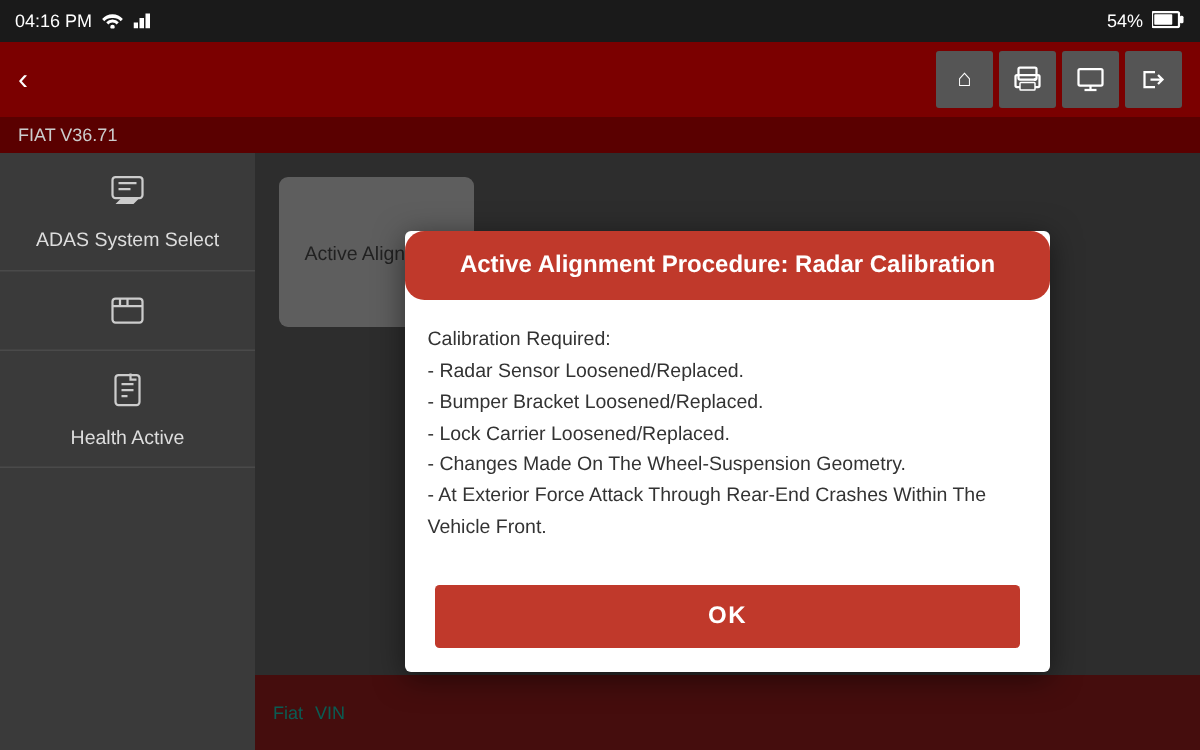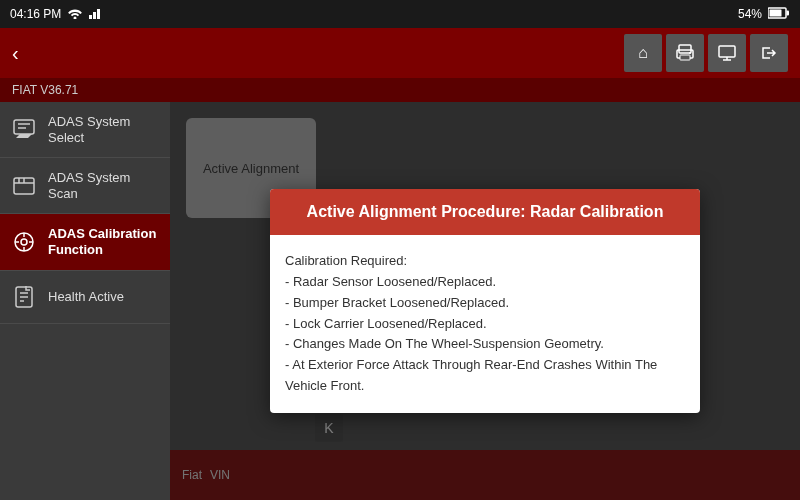--- a/index.html
+++ b/index.html
@@ -77,20 +77,21 @@
       flex-shrink: 0;
     }
     .sidebar-item {
       display: flex;
       align-items: center;
       gap: 10px;
       padding: 12px 10px;
       color: #ddd;
       cursor: pointer;
       border-bottom: 1px solid #4a4a4a;
+      flex-direction: column;
     }
     .sidebar-item.active {
       background: #6b0000;
       color: #fff;
       font-weight: bold;
     }
     .sidebar-icon {
       width: 28px;
       height: 28px;
       flex-shrink: 0;
@@ -136,21 +137,21 @@
 
     
     .bottom-bar {
       background: #8b1a1a;
       height: 50px;
       display: flex;
       align-items: center;
       padding: 0 12px;
       gap: 8px;
     }
-    .bottom-bar-text { color: #e5e5e5; font-size: 12px; }
+    .bottom-bar-text { color: #14b8a6; font-size: 12px; }
 
     
     .collapse-btn {
       position: absolute;
       bottom: 58px;
       left: 145px;
       background: #555;
       border: none;
       color: #fff;
       width: 28px;
@@ -180,20 +181,21 @@
       background: #fff;
       border-radius: 4px;
       width: 430px;
       overflow: hidden;
       box-shadow: 0 4px 20px rgba(0,0,0,0.5);
     }
     .modal-header {
       background: #c0392b;
       padding: 14px 20px;
       text-align: center;
+      border-radius: 13px;
     }
     .modal-title {
       color: #fff;
       font-size: 16px;
       font-weight: bold;
     }
     .modal-body {
       padding: 16px 15px;
       font-size: 13px;
       color: #333;
@@ -299,36 +301,22 @@
 
     <div class="sidebar-item">
       <div class="sidebar-icon">
         <svg width="24" height="24" viewBox="0 0 24 24" fill="none" stroke="#ccc" stroke-width="1.5">
           <rect x="2" y="4" width="20" height="16" rx="2"></rect>
           <line x1="2" y1="9" x2="22" y2="9"></line>
           <line x1="7" y1="4" x2="7" y2="9"></line>
           <line x1="12" y1="4" x2="12" y2="9"></line>
         </svg>
       </div>
-      <span class="sidebar-label">ADAS System Scan</span>
-    </div>
-
-    <div class="sidebar-item active">
-      <div class="sidebar-icon">
-        <svg width="24" height="24" viewBox="0 0 24 24" fill="none" stroke="#fff" stroke-width="1.5">
-          <circle cx="12" cy="12" r="9"></circle>
-          <circle cx="12" cy="12" r="3"></circle>
-          <line x1="12" y1="3" x2="12" y2="7"></line>
-          <line x1="12" y1="17" x2="12" y2="21"></line>
-          <line x1="3" y1="12" x2="7" y2="12"></line>
-          <line x1="17" y1="12" x2="21" y2="12"></line>
-        </svg>
-      </div>
-      <span class="sidebar-label">ADAS Calibration Function</span>
-    </div>
+    </div>
+
 
     <div class="sidebar-item">
       <div class="sidebar-icon">
         <svg width="24" height="24" viewBox="0 0 24 24" fill="none" stroke="#ccc" stroke-width="1.5">
           <rect x="4" y="2" width="16" height="20" rx="2"></rect>
           <line x1="8" y1="8" x2="16" y2="8"></line>
           <line x1="8" y1="12" x2="16" y2="12"></line>
           <line x1="8" y1="16" x2="12" y2="16"></line>
           <path d="M14 1v4h4" fill="none"></path>
         </svg>
@@ -353,17 +341,20 @@
     <button class="collapse-btn">K</button>
 
     <div class="overlay">
       <div class="modal">
         <div class="modal-header">
           <span class="modal-title">Active Alignment Procedure: Radar Calibration</span>
         </div>
         <div class="modal-body">
           <span>Calibration Required:<br>- Radar Sensor Loosened/Replaced.<br>- Bumper Bracket Loosened/Replaced.<br>- Lock Carrier Loosened/Replaced.<br>- Changes Made On The Wheel-Suspension Geometry.<br>- At Exterior Force Attack Through Rear-End Crashes Within The Vehicle Front.</span>
         </div>
+        <div class="modal-footer">
+          <button class="modal-ok-btn">OK</button>
+        </div>
       </div>
     </div>
 
   </div>
 </div>
 
 </body></html>

